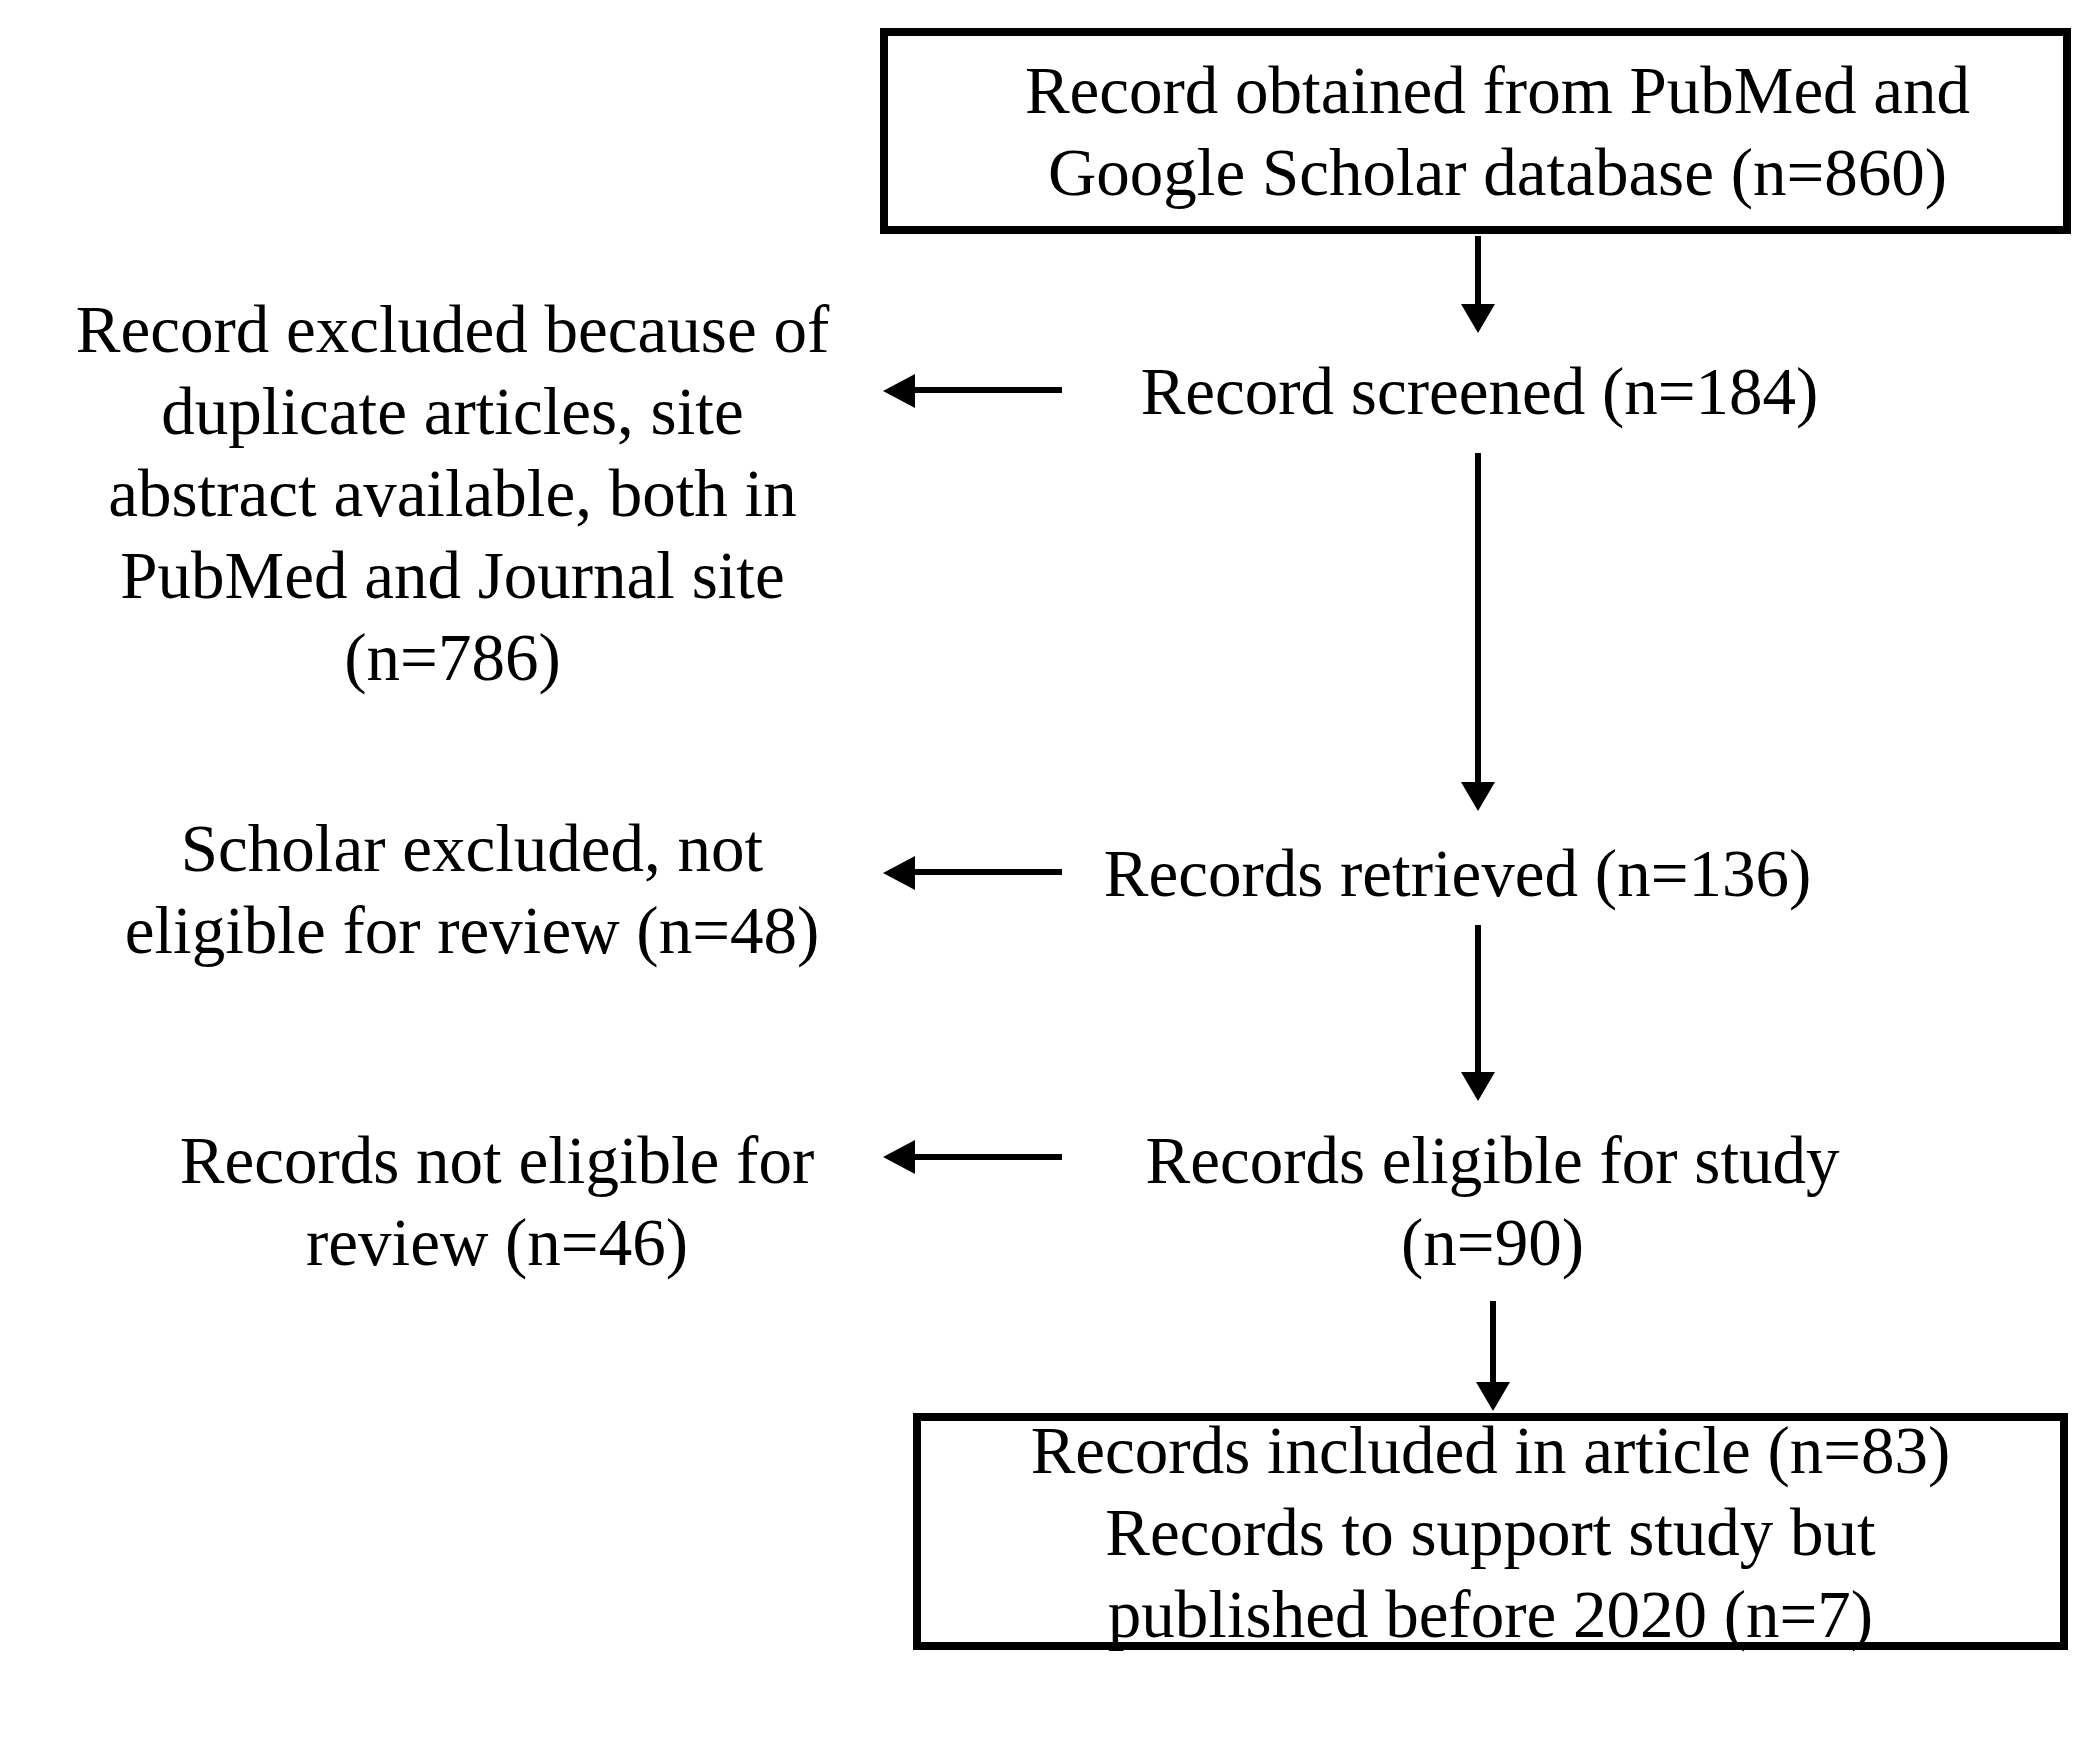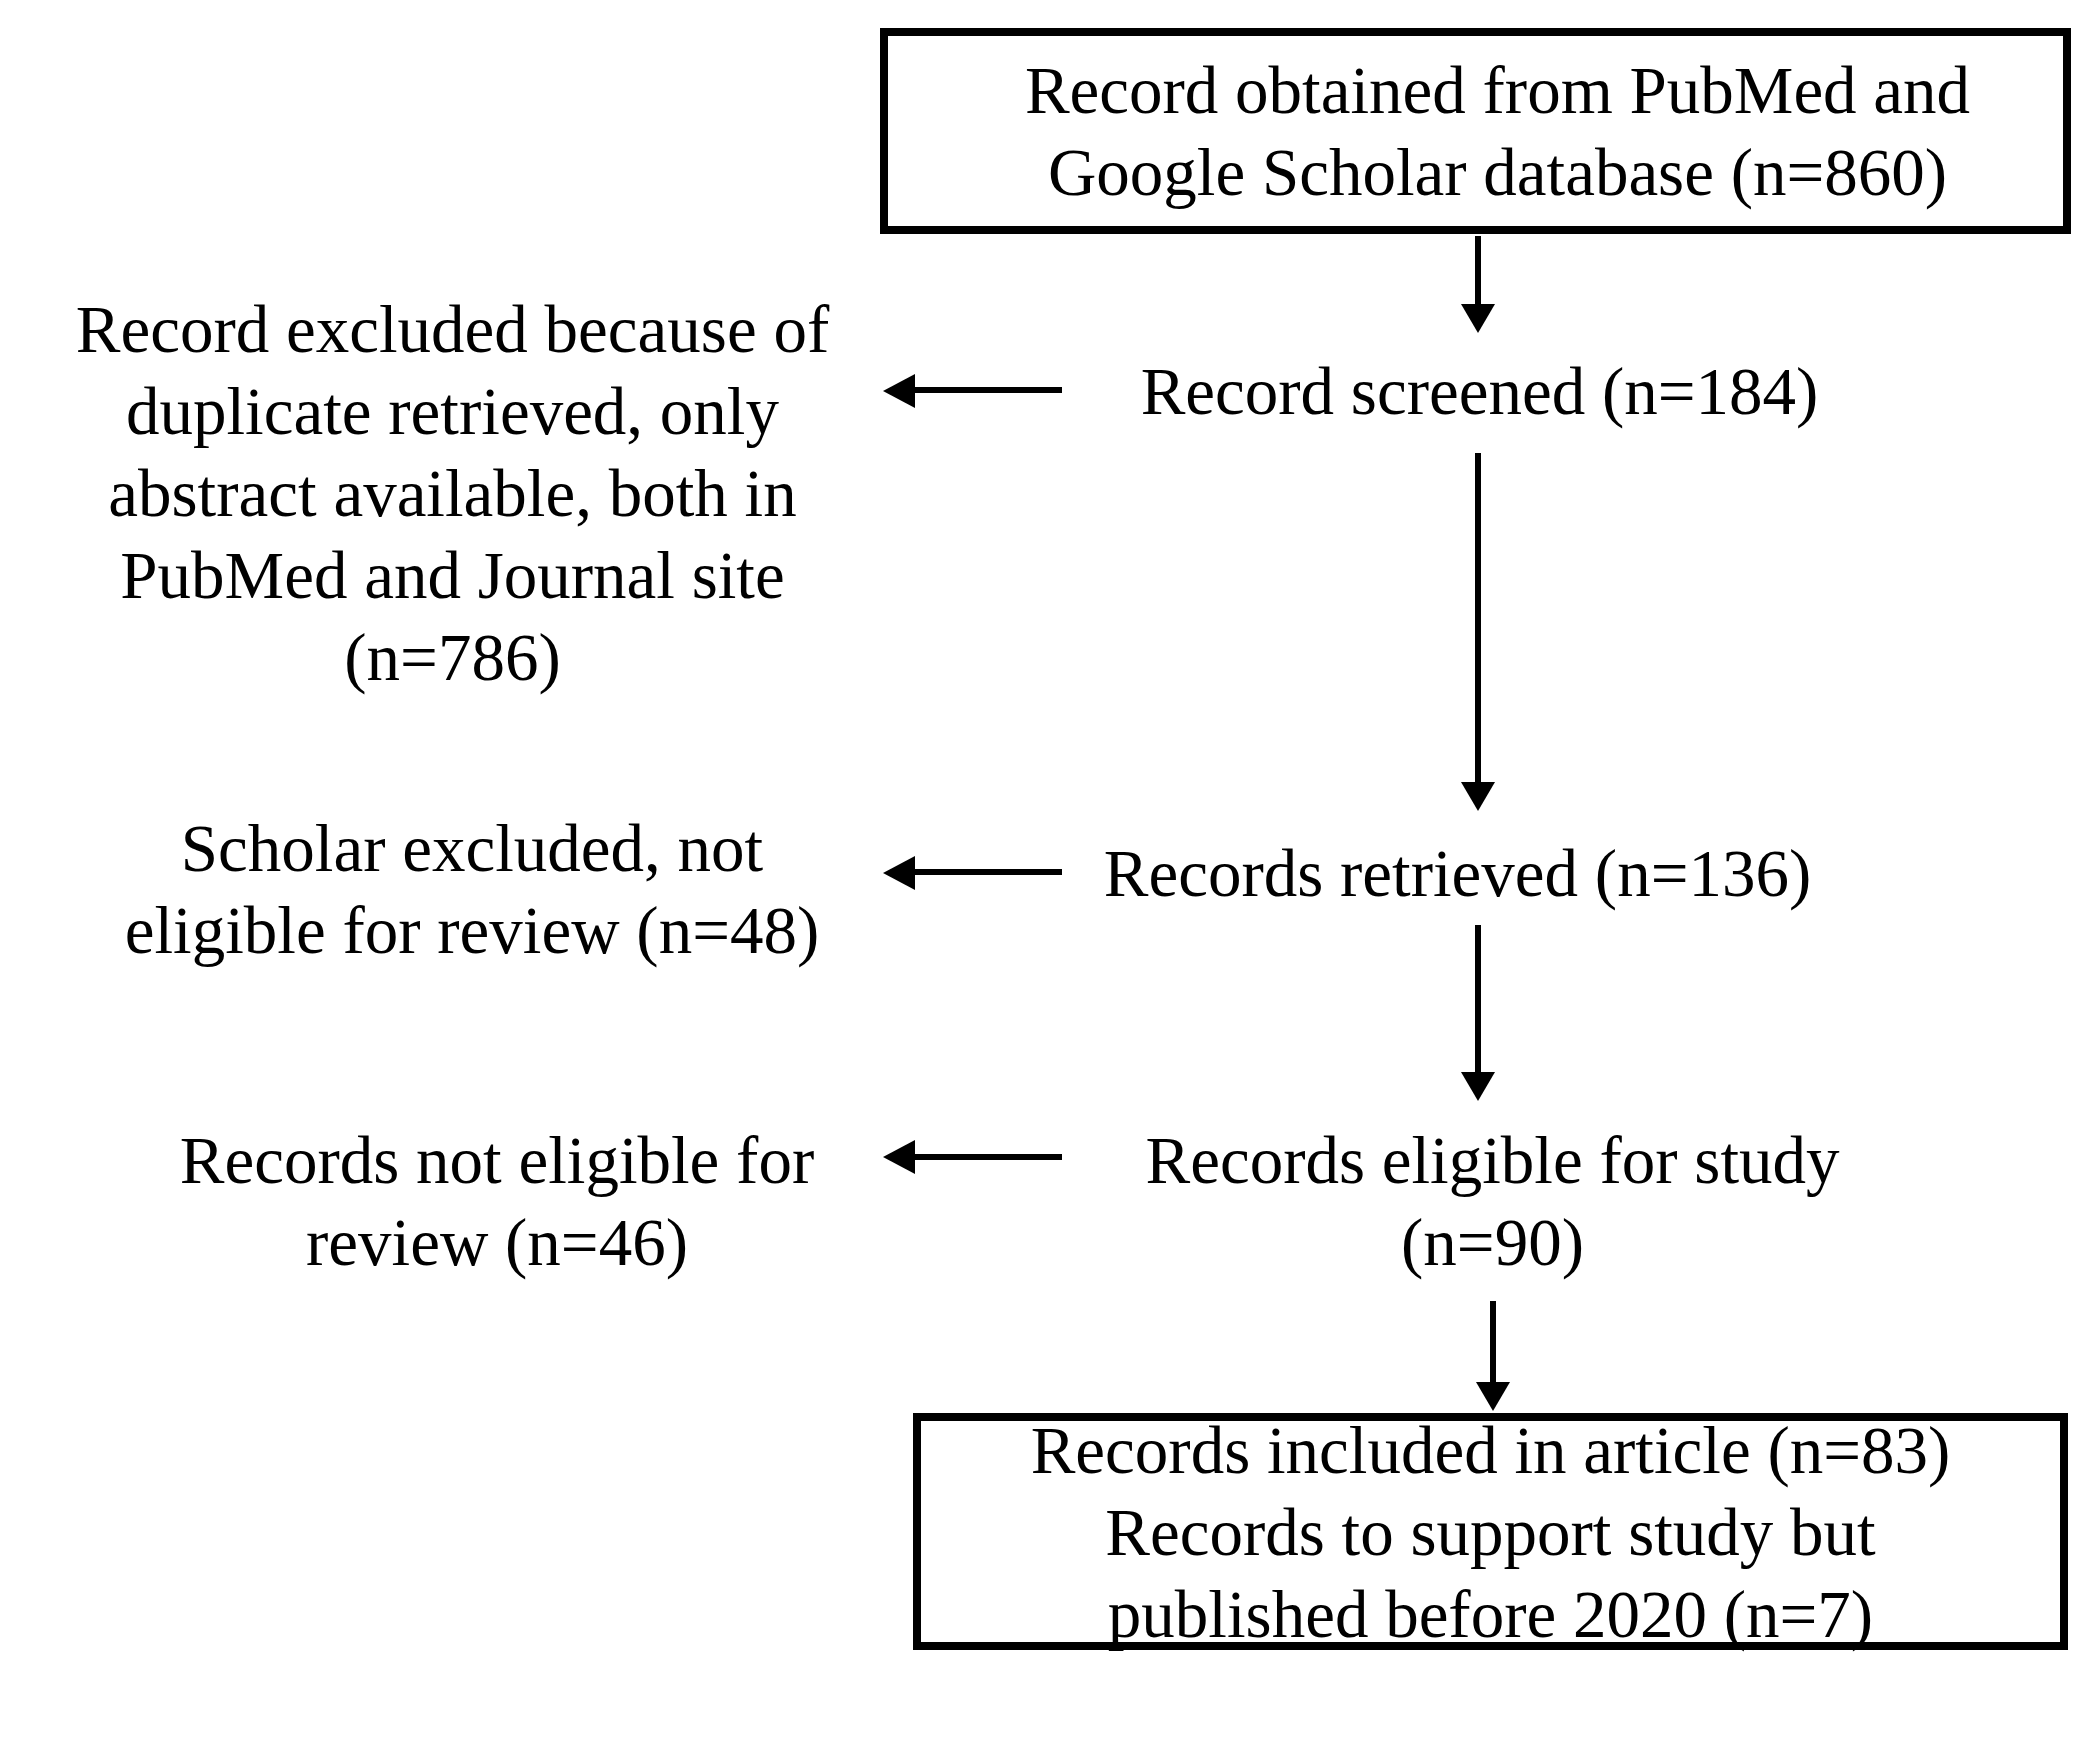--- a/index.html
+++ b/index.html
@@ -77,21 +77,21 @@
     <div class="line">Record screened (n=184)</div>
   </div>
 
   <div>
     <div class="head-left" style="left:883px; top:374px;"></div>
     <div class="hshaft" style="left:913px; top:387px; width:149px;"></div>
   </div>
 
   <div class="txt" style="left:14px; top:256px; width:877px;margin-top:32px;">
     <div class="line">Record excluded because of</div>
-    <div class="line">duplicate retrieved, only</div>
+    <div class="line">duplicate articles, site</div>
     <div class="line">abstract available, both in</div>
     <div class="line">PubMed and Journal site</div>
     <div class="line">(n=786)</div>
   </div>
 
   <div>
     <div class="vshaft" style="left:1475px; top:453px; height:331px;"></div>
     <div class="head-down" style="left:1461px; top:782px;"></div>
   </div>
 

